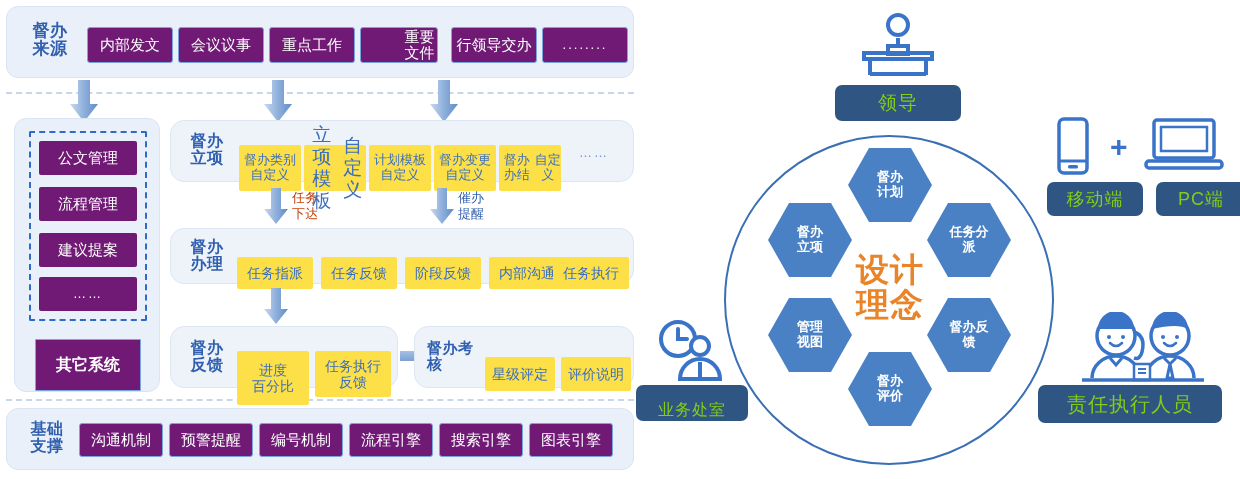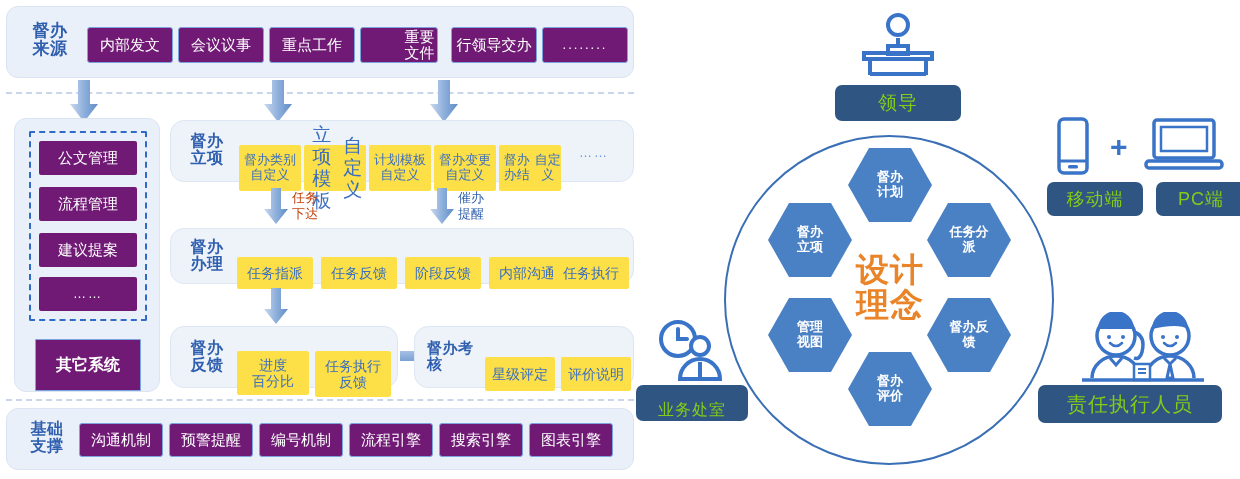--- a/index.html
+++ b/index.html
@@ -228,21 +228,21 @@
 
     <svg class="darrow" style="left:264px;top:288px;" width="24" height="36" viewBox="0 0 24 36">
       <path d="M7 0 H17 V21 H24 L12 36 L0 21 H7 Z" fill="url(#gA)"></path>
     </svg>
 
     <div class="stagebox" style="left:170px;top:326px;width:228px;height:62px;">
       <div class="rowlabel" style="position:absolute;left:12px;top:13px;width:48px;font-size:16px;">
         <div>督办</div>
         <div>反馈</div>
       </div>
-      <div class="whitechip" style="position:absolute;left:66px;top:8px;width:72px;height:44px;flex-direction:column;font-size:14px;">
+      <div class="whitechip" style="position:absolute;left:66px;top:8px;width:72px;height:54px;flex-direction:column;font-size:14px;">
         <span>进度</span>
           <span>百分比</span>
       </div>
       <div class="whitechip" style="position:absolute;left:144px;top:8px;width:76px;height:46px;flex-direction:column;font-size:14px;">
         <span>任务执行</span>
           <span>反馈</span>
       </div>
     </div>
 
     <svg class="rarrow" style="left:400px;top:344px;" width="32" height="24" viewBox="0 0 32 24">

